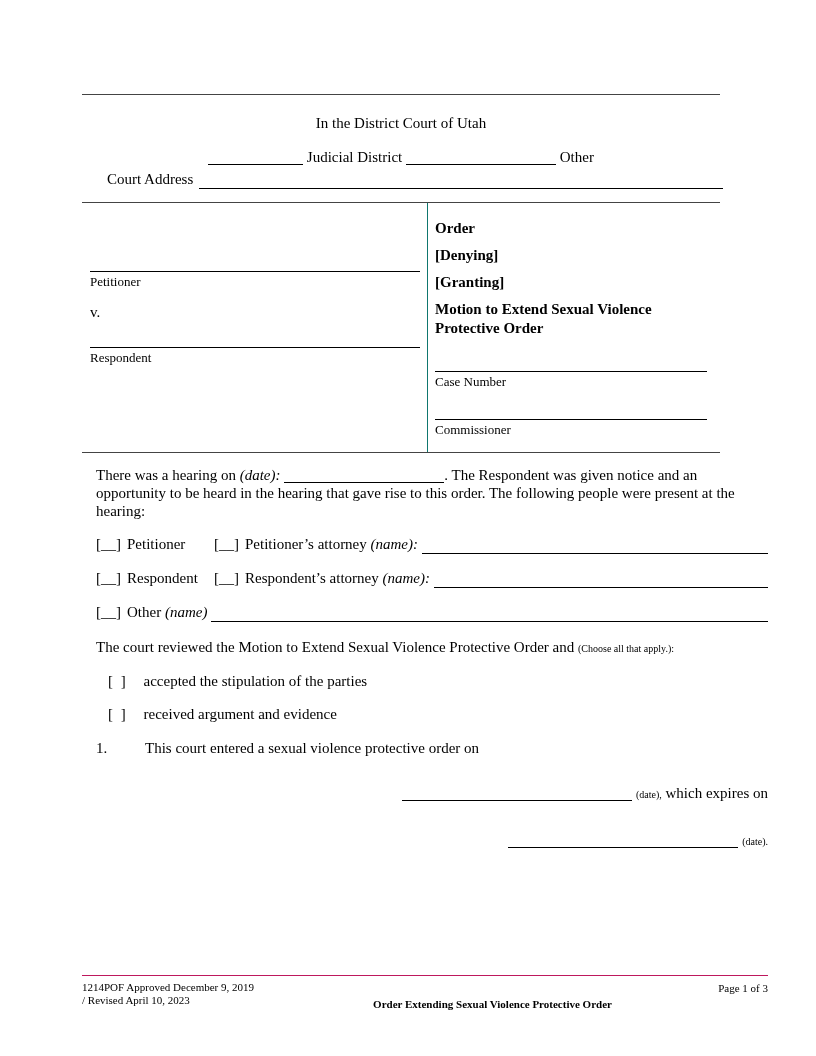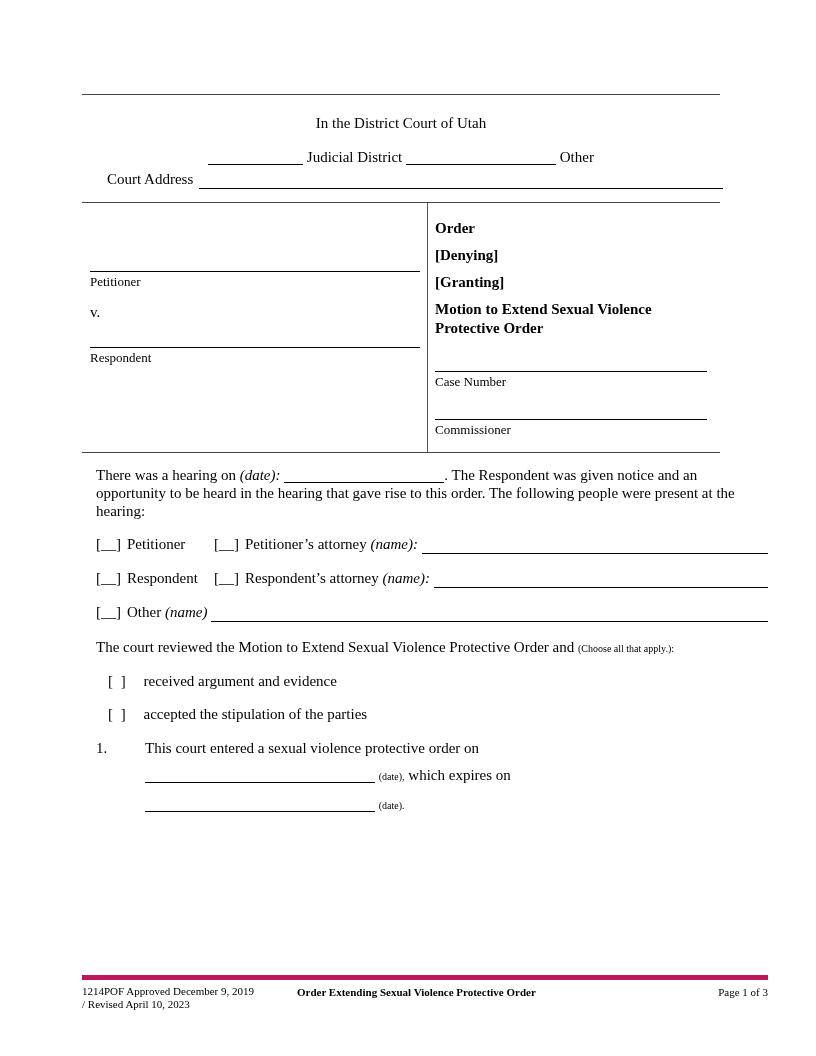--- a/index.html
+++ b/index.html
@@ -49,32 +49,32 @@
   .att-first { width:118px; display:inline-flex; gap:6px; }
   .cb { white-space:pre; }
   .att-label { margin-left:6px; margin-right:4px; white-space:nowrap; }
   .review-p { margin-top:16px; }
   .opt-row { margin-top:14px; margin-left:12px; line-height:19px; }
   .cb2 { letter-spacing:2px; margin-right:12px; }
   .finds-head { font-weight:bold; margin-top:17px; line-height:19px; }
   .item { display:flex; margin-top:15px; }
   .item-num { width:49px; }
   .item-body { flex:1; }
-  .item-line { margin-top:9px; line-height:19px; }
+  .item-line { margin-top:27px; line-height:19px;text-align:right; }
 
   
   .footer {
     position:absolute; left:82px; right:48px; top:975px;
-    border-top:5px solid #be185d;
+    border-top:1px solid #be185d;
     padding-top:5px;
     display:flex;
     font-size:11px; line-height:13px;
   }
   .f-left { width:215px; }
-  .f-center { flex:1; text-align:left; font-weight:bold; padding-top:1px; }
+  .f-center { flex:1; text-align:center; font-weight:bold; padding-top:1px;margin-top:16px; }
   .f-right { width:80px; text-align:right; padding-top:1px; }
 </style>
 </head>
 <body>
 
 <div class="page">
 
   <div class="top-rule hdrw"></div>
 
   <div class="court-title center hdrw">In the District Court of Utah</div>
@@ -142,25 +142,25 @@
     <div class="att-row">
       <span class="cb">[__]</span>
       <span class="att-label"><span>Other</span> <span class="it">(name)</span></span>
       <span class="blank grow"></span>
     </div>
 
     <p class="para review-p"><span>The court reviewed the Motion to Extend Sexual Violence Protective Order and </span><span class="small">(Choose all that apply.):</span></p>
 
     <div class="opt-row">
       <span class="cb2">[ ]</span>
-      <span>received argument and evidence</span>
+      <span>accepted the stipulation of the parties</span>
     </div>
     <div class="opt-row">
       <span class="cb2">[ ]</span>
-      <span>accepted the stipulation of the parties</span>
+      <span>received argument and evidence</span>
     </div>
 
 
     <div class="item">
       <span class="item-num">1.</span>
       <div class="item-body">
         <div>This court entered a sexual violence protective order on</div>
         <div class="item-line"><span class="blank w230"></span> <span class="small">(date),</span> <span>which expires on</span></div>
         <div class="item-line"><span class="blank w230"></span> <span class="small">(date).</span></div>
       </div>

